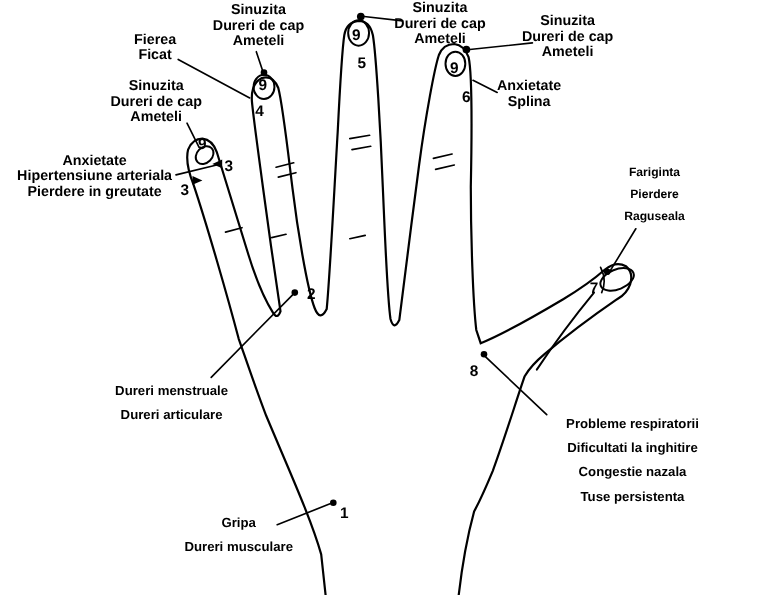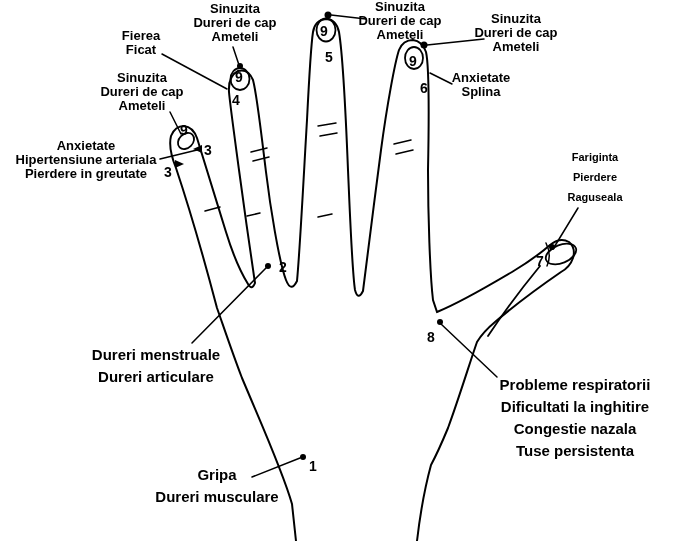--- a/index.html
+++ b/index.html
@@ -5,21 +5,21 @@
   html,body{margin:0;padding:0;background:#fff;}
   .stage{
     position:relative;width:696px;height:541px;background:#ffffff;
     font-family:"Liberation Sans",sans-serif;color:#000;overflow:hidden;padding-left:32px;
   }
   .hand-svg{position:absolute;left:0;top:0;}
   .lbl{position:absolute;text-align:center;font-weight:bold;}
   .lbl span{display:block;white-space:nowrap;}
   .lbl-sm{font-size:13px;line-height:14px;}
   .lbl-md{font-size:11px;line-height:20px;}
-  .lbl-lg{font-size:15px;line-height:22px;}
+  .lbl-lg{font-size:12px;line-height:22px;}
   .num{
     position:absolute;font-weight:bold;font-size:14px;
     transform:translate(-50%,-50%);line-height:1;
   }
 </style>
 </head>
 <body>
 
 <div class="stage">
 

